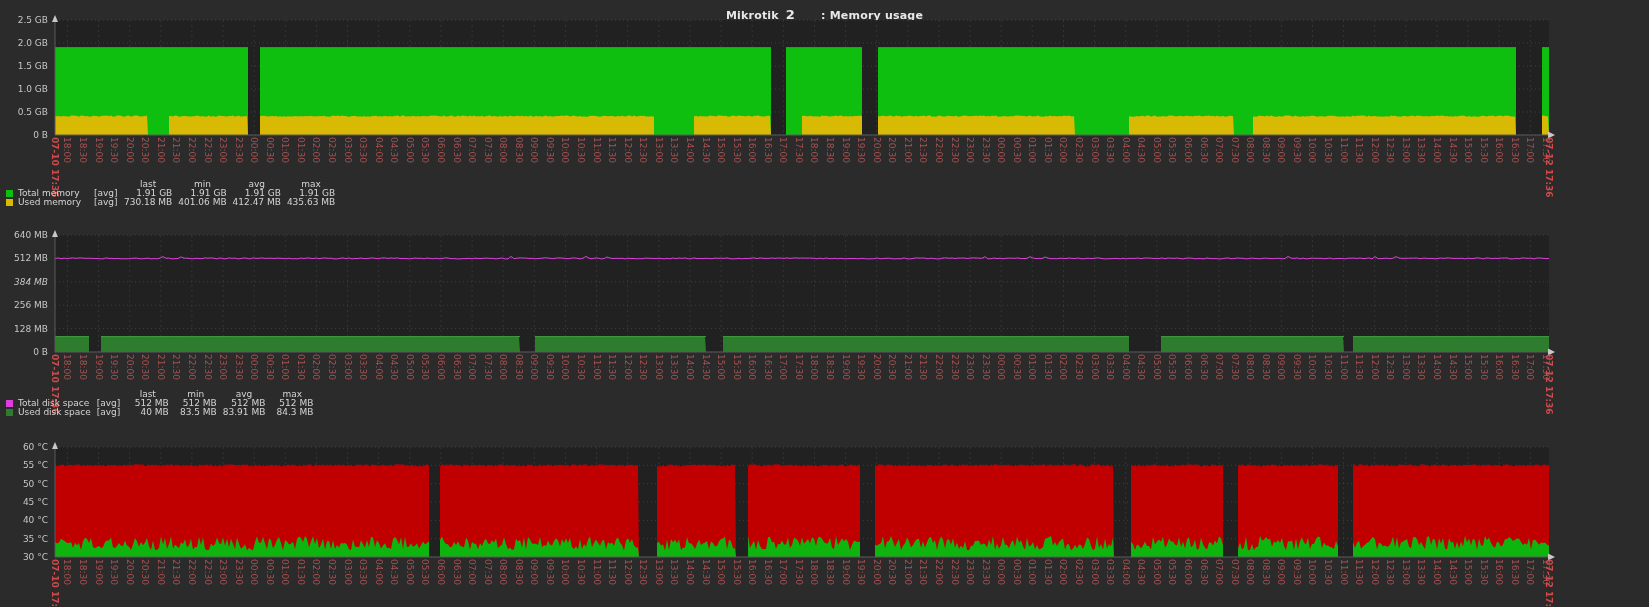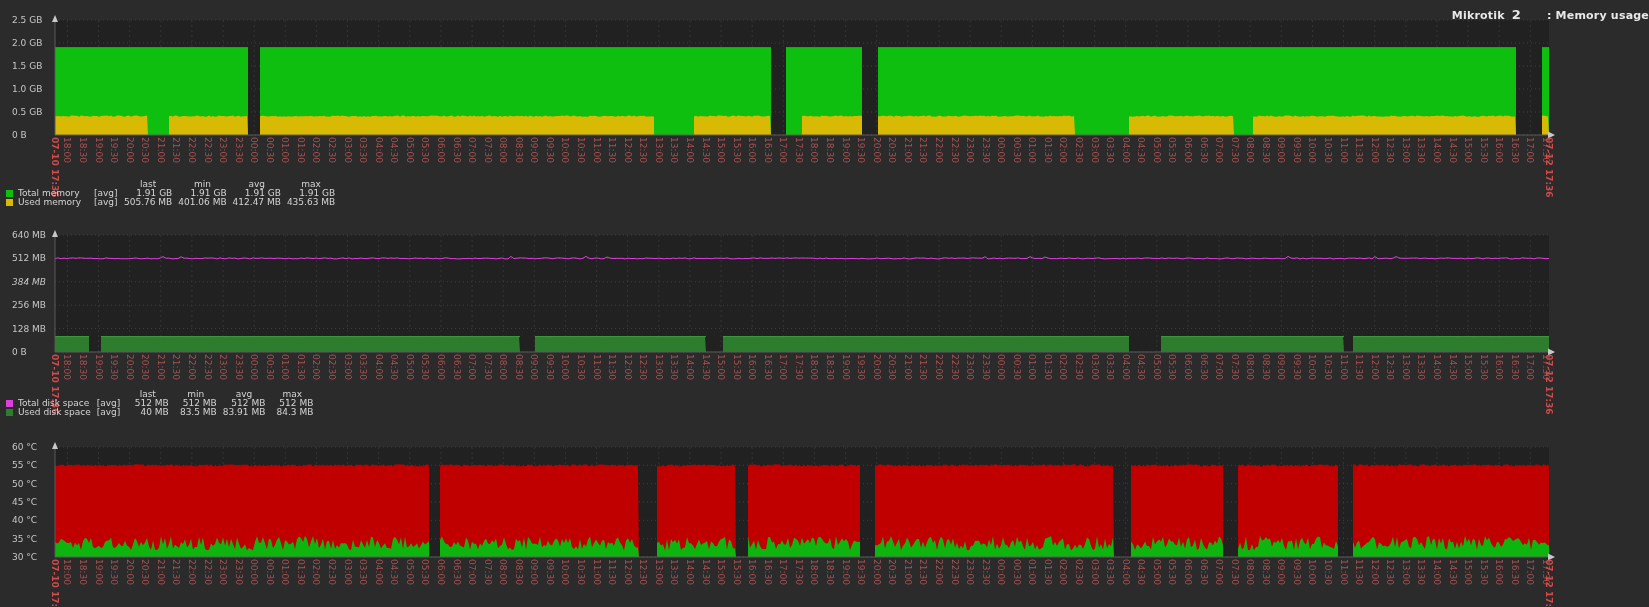--- a/index.html
+++ b/index.html
@@ -7,28 +7,28 @@
   body{
     width:1649px;height:607px;overflow:hidden;
     background:#2b2b2b;
     font-family:"DejaVu Sans","Liberation Sans",sans-serif;
   }
   .page{position:relative;width:1649px;height:607px;}
   .panel{position:relative;width:1649px;overflow:hidden;}
   #panel-0{height:209px;}
   #panel-1{height:210px;}
   #panel-2{height:188px;}
-  .title{position:absolute;top:7px;left:0;right:0;text-align:right;
+  .title{position:absolute;top:7px;left:0;right:0;text-align:center;
     color:#e8e8e8;font-size:11px;font-weight:bold;letter-spacing:0.2px;}
   .title .num{font-size:13px;margin-left:7px;}
   .title .rest{margin-left:26px;}
   .plot{position:absolute;}
   .plot svg{overflow:visible;display:block;}
   .ylabels,.xlabels{position:absolute;left:0;top:0;right:0;bottom:0;pointer-events:none;}
-  .ytick{position:absolute;left:12px;width:48px;text-align:left;
+  .ytick{position:absolute;left:0;width:48px;text-align:right;
     font-size:9px;line-height:10px;color:#c6c6c6;}
   .xl{position:absolute;font-size:9px;line-height:9px;white-space:nowrap;
     transform-origin:0 0;transform:rotate(90deg);}
   .xe{font-weight:bold;}
   .legend{position:absolute;left:3px;}
   .legend table{border-collapse:collapse;}
   .legend td{font-size:9px;line-height:9px;color:#d4d4d4;padding:0 3px;white-space:nowrap;}
   .legend td.lab{min-width:88px;text-align:left;}
   .legend td.fn{min-width:30px;}
   .legend td.val{min-width:48px;text-align:right;}
@@ -244,21 +244,21 @@
               <td class="lab"><span class="sw" style="background:#0FBF0F"></span><span>Total memory</span></td>
               <td class="fn">[avg]</td>
               <td class="val">1.91 GB</td>
               <td class="val">1.91 GB</td>
               <td class="val">1.91 GB</td>
               <td class="val">1.91 GB</td>
             </tr>
             <tr>
               <td class="lab"><span class="sw" style="background:#D8B904"></span><span>Used memory</span></td>
               <td class="fn">[avg]</td>
-              <td class="val">505.76 MB</td>
+              <td class="val">730.18 MB</td>
               <td class="val">401.06 MB</td>
               <td class="val">412.47 MB</td>
               <td class="val">435.63 MB</td>
             </tr>
           </tbody>
         </table>
       </div>
   </section>
 
   <section class="panel" id="panel-1">

